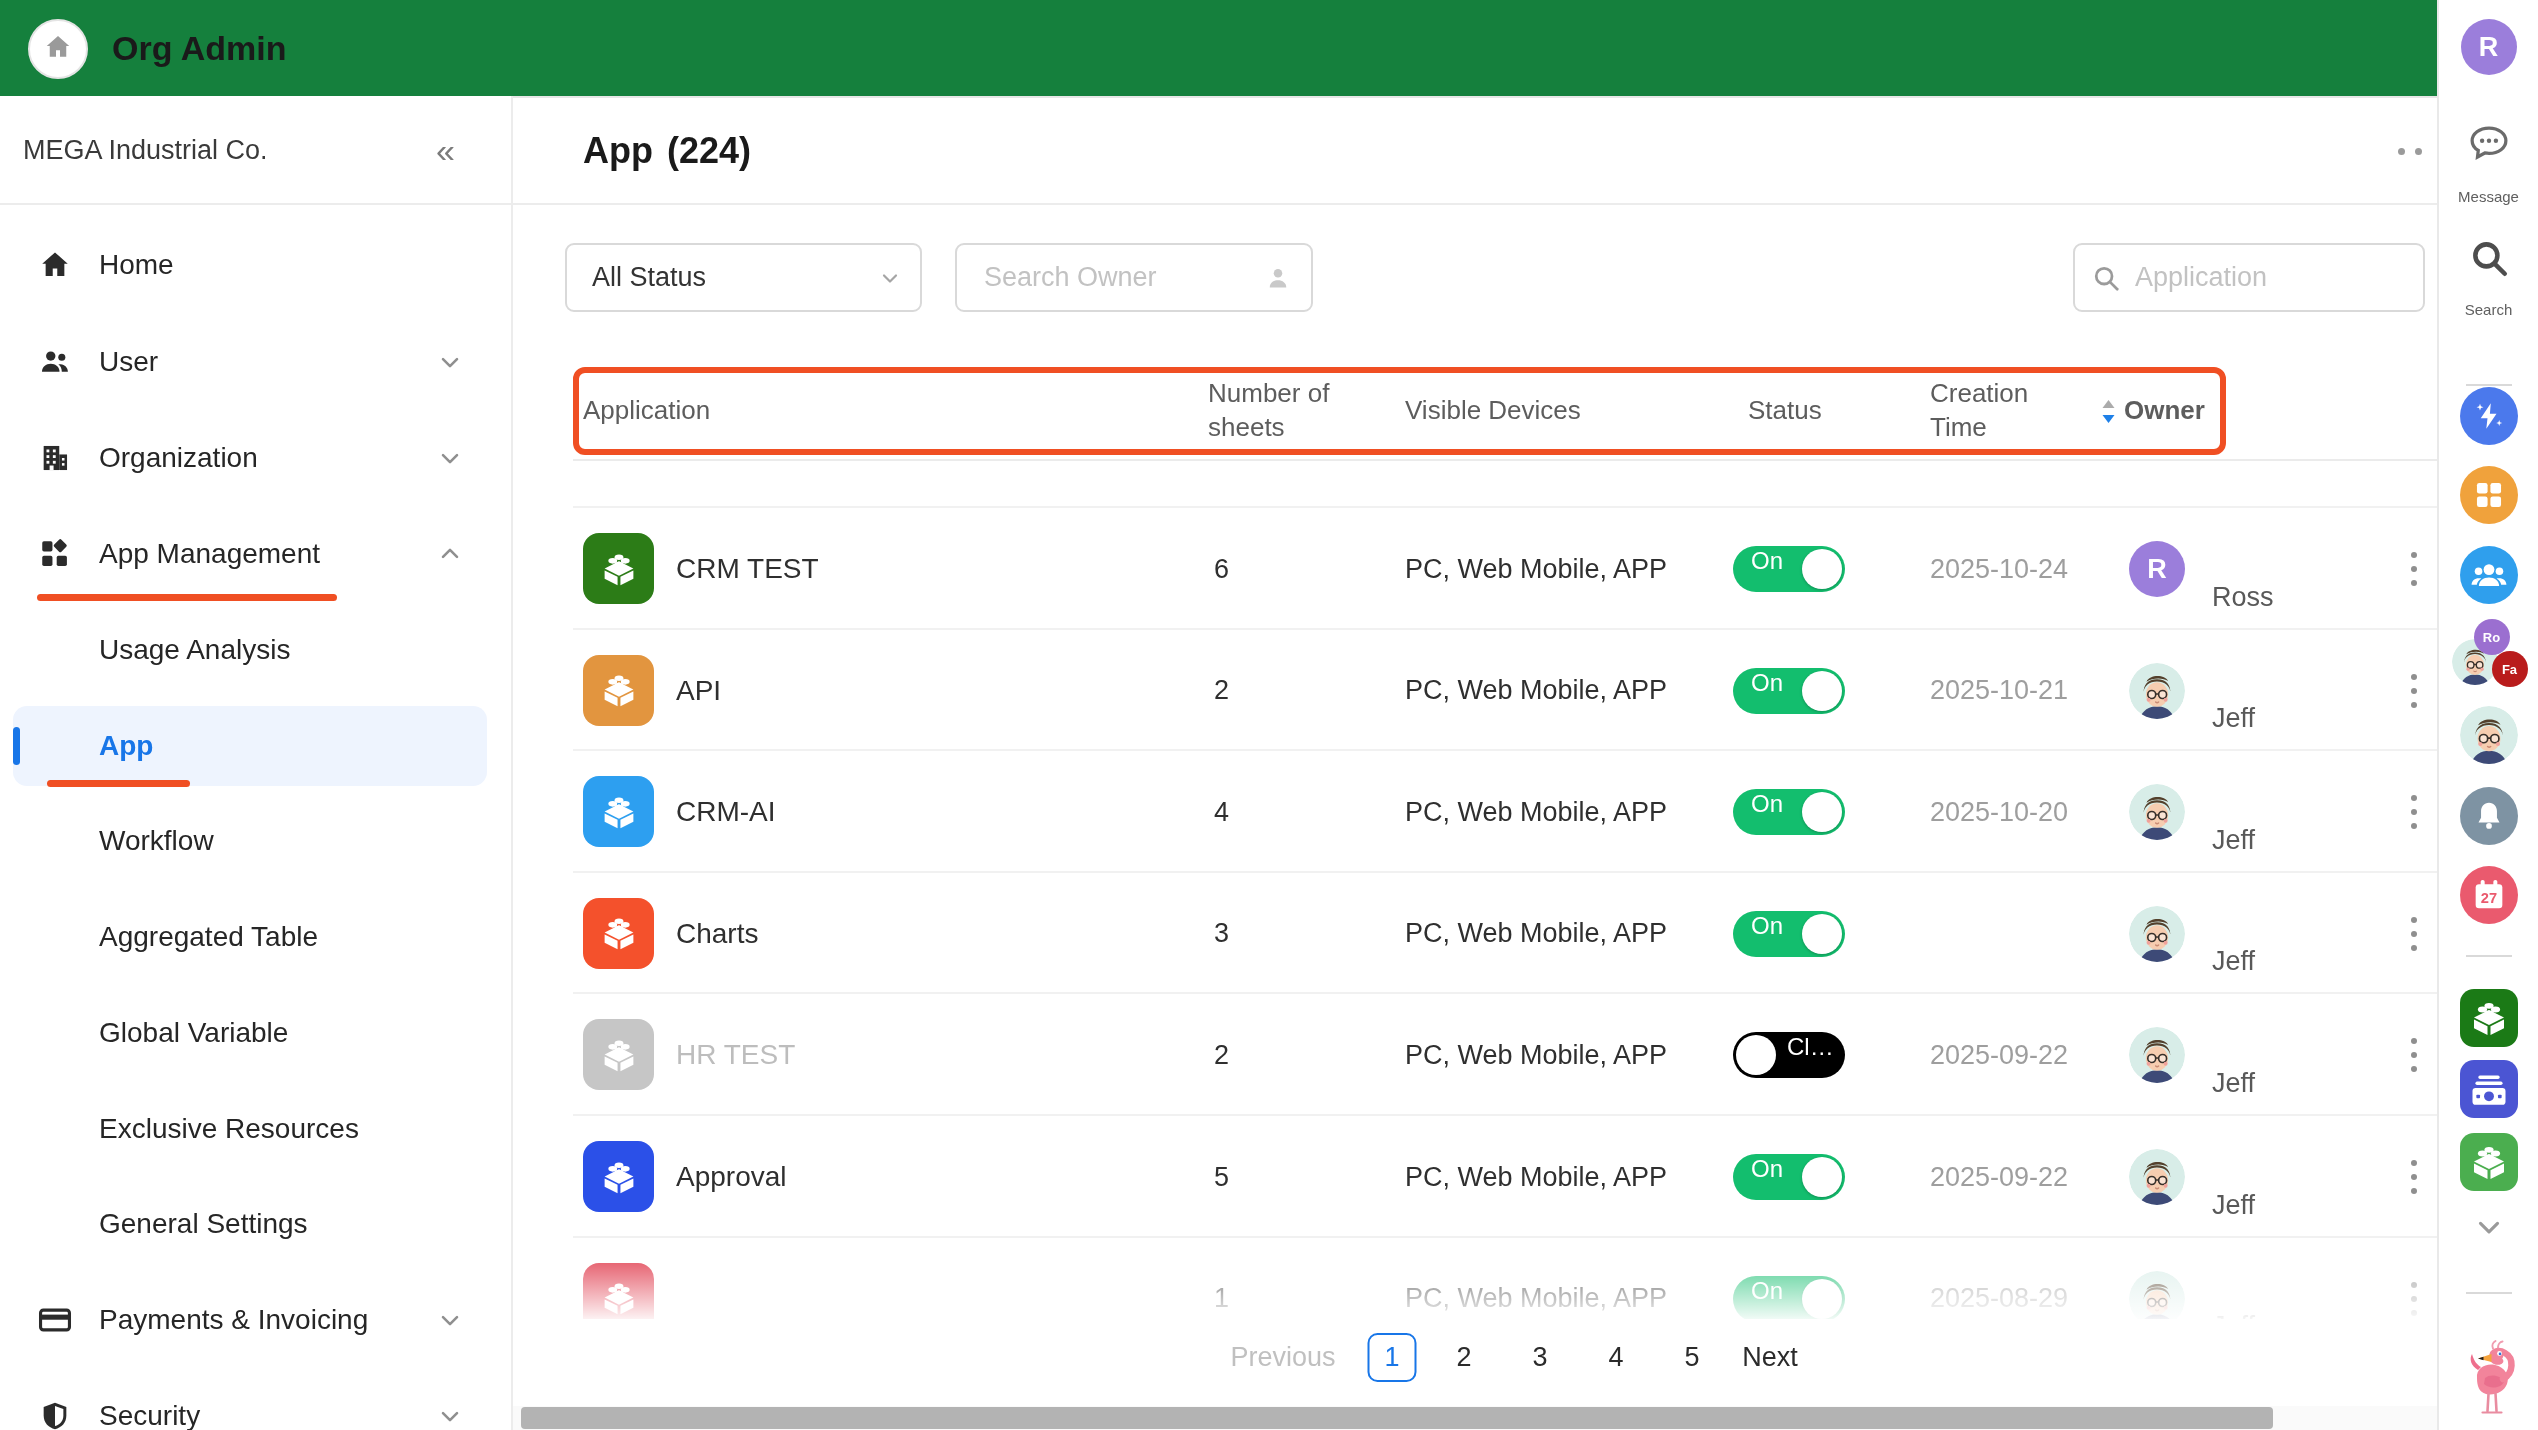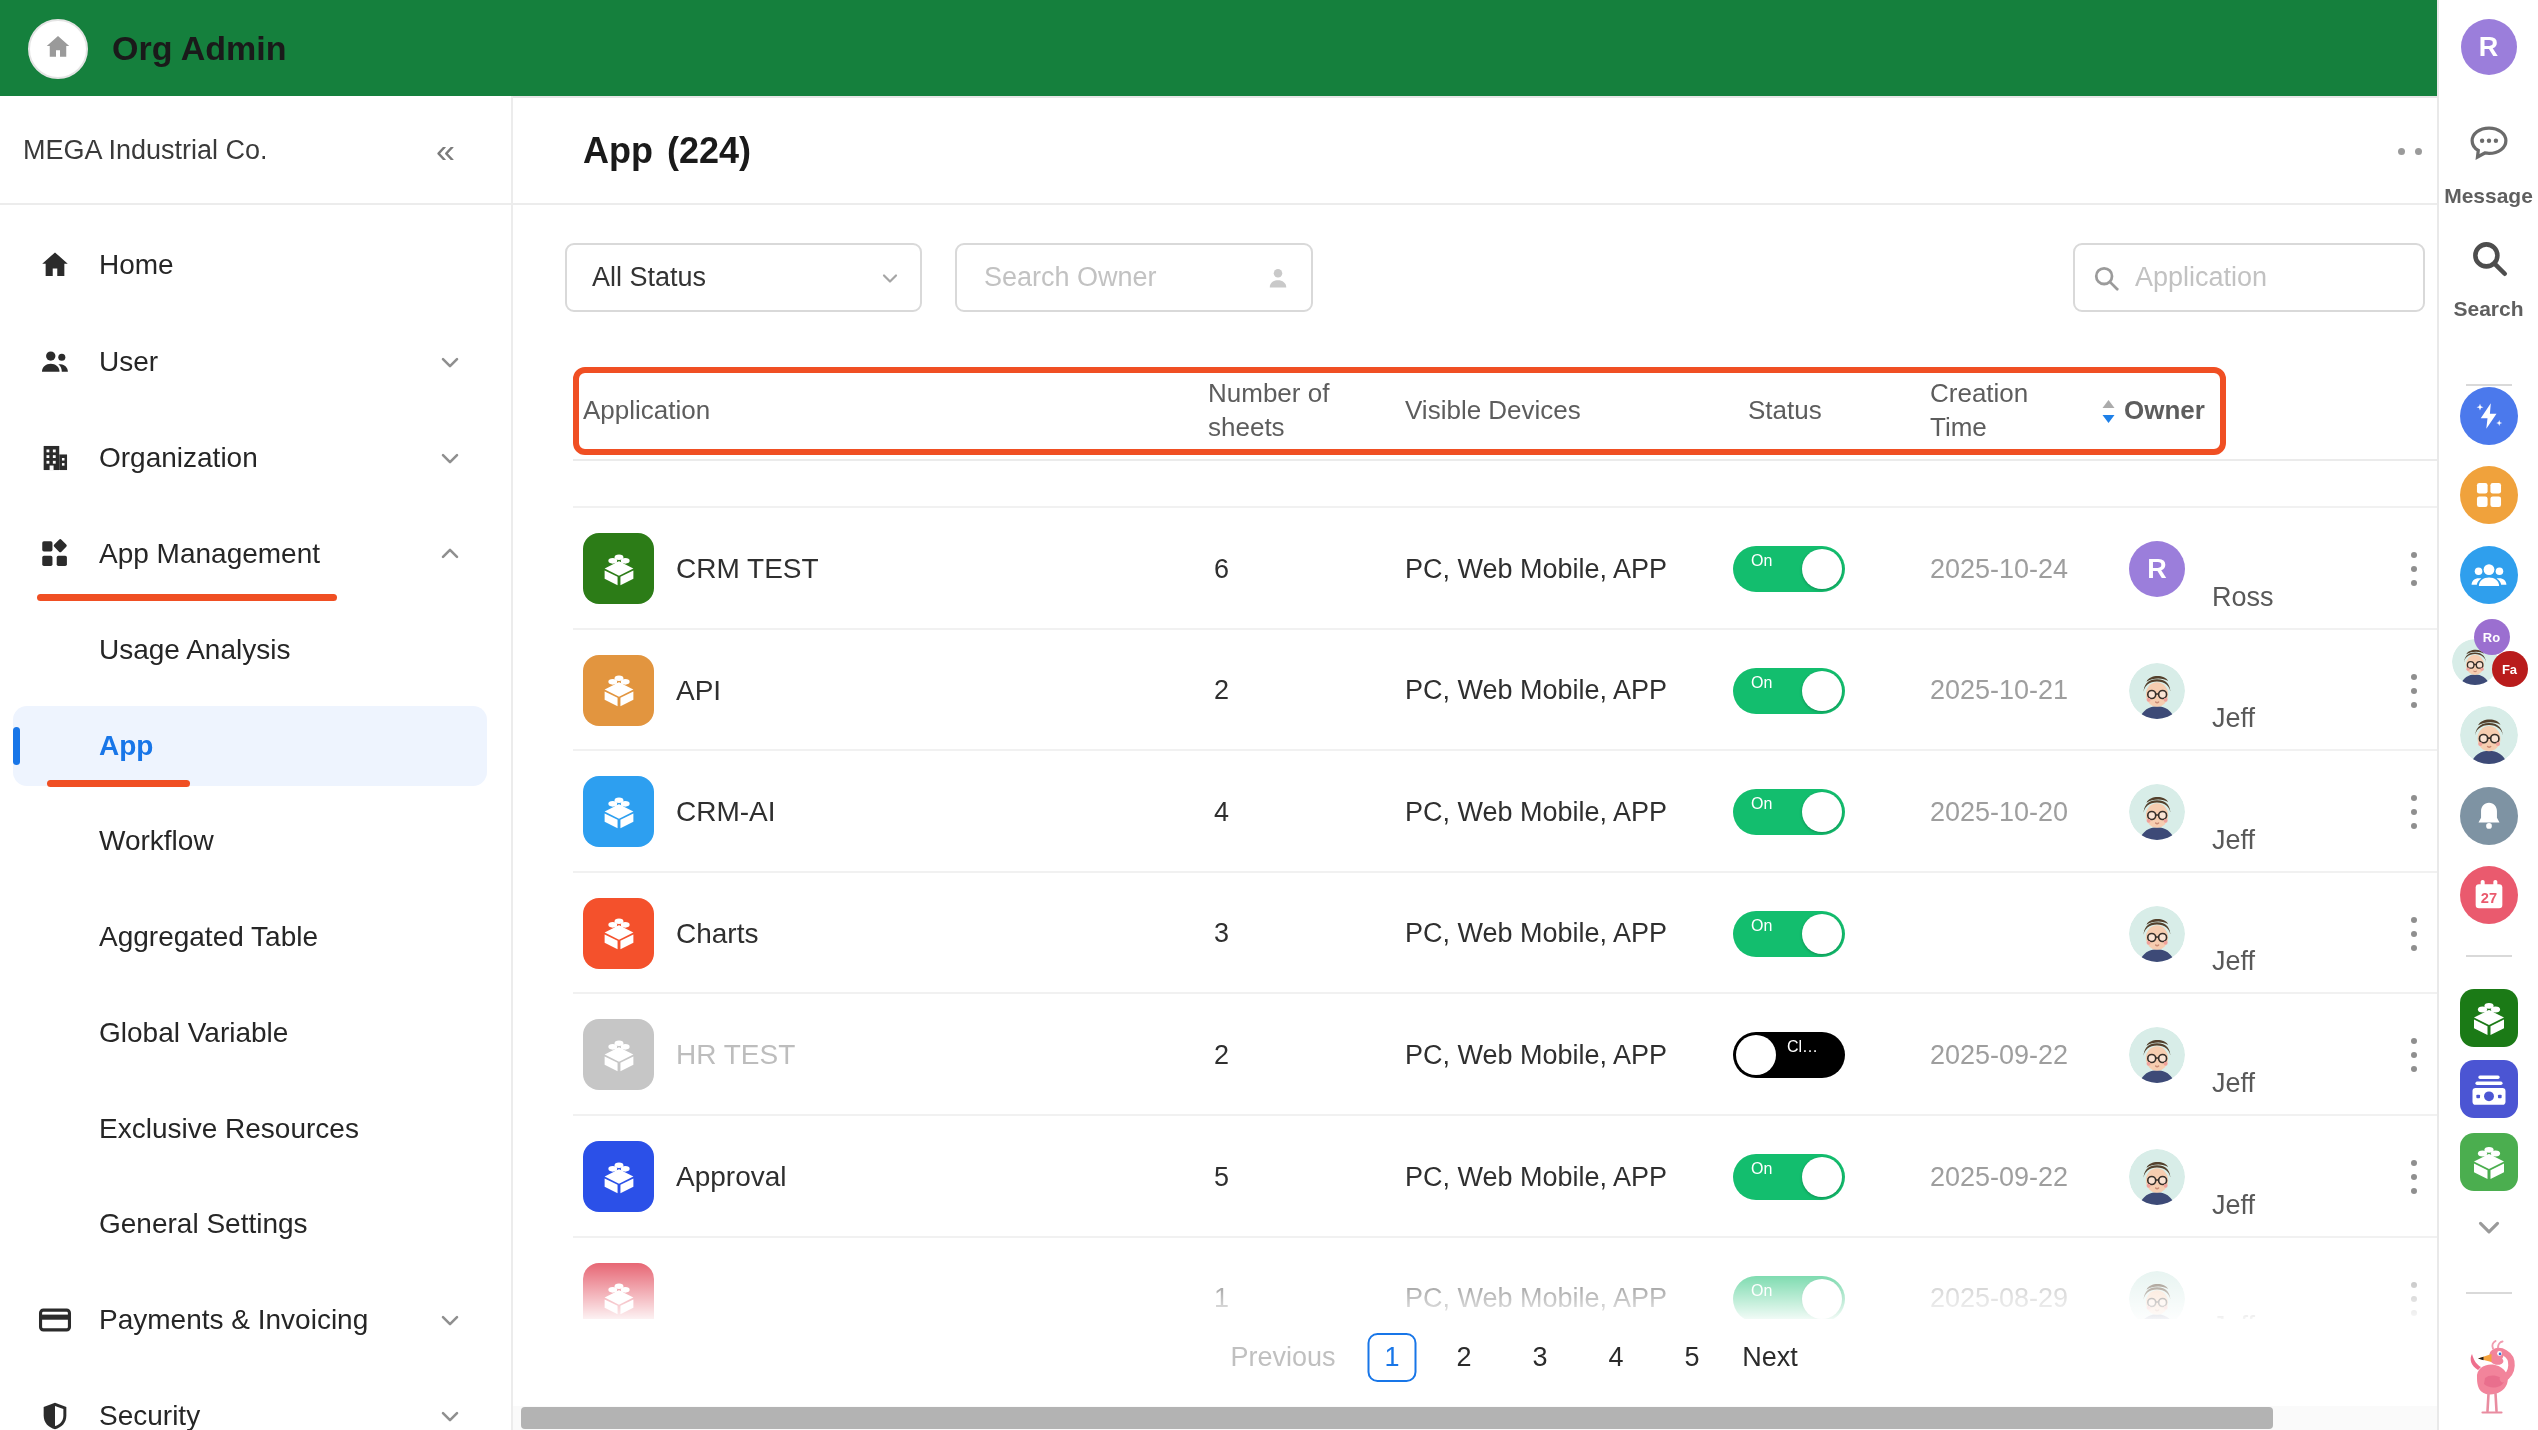--- a/index.html
+++ b/index.html
@@ -65,21 +65,21 @@
   .app-icon{position:absolute;left:10px;top:25px;width:71px;height:71px;border-radius:16px;
             display:flex;align-items:center;justify-content:center;}
   .cell{position:absolute;top:0;height:122px;display:flex;align-items:center;font-size:27px;color:#2f2f2f;white-space:nowrap;}
   .cell.name{left:103px;font-size:28px;}
   .cell.name.muted{color:#bdbdbd;}
   .cell.sheets{left:641px;}
   .cell.devices{left:832px;}
   .cell.date{left:1357px;color:#9e9e9e;}
   .cell.owner-name{left:1639px;color:#595959;margin-top:28px;}
   .toggle{position:absolute;left:1160px;top:38px;width:112px;height:46px;border-radius:23px;cursor:pointer;}
-  .toggle .t-label{position:absolute;top:0;height:30px;display:flex;align-items:center;font-size:16px;color:#fff;}
+  .toggle .t-label{position:absolute;top:0;height:30px;display:flex;align-items:center;font-size:24px;color:#fff;}
   .toggle.on{background:#13BE6E;}
   .toggle.on .t-label{left:18px;}
   .toggle.on .knob{position:absolute;right:3px;top:3px;width:40px;height:40px;border-radius:50%;background:#fff;
                    box-shadow:0 1px 3px rgba(0,0,0,.25);}
   .toggle.off{background:#000000;}
   .toggle.off .knob{position:absolute;left:3px;top:3px;width:40px;height:40px;border-radius:50%;background:#fff;
                     box-shadow:0 1px 3px rgba(0,0,0,.25);}
   .toggle.off .t-label{left:54px;}
   .avatar-wrap{position:absolute;left:1556px;top:33px;width:56px;height:56px;}
   .letter-avatar{width:56px;height:56px;border-radius:50%;display:flex;align-items:center;justify-content:center;
@@ -95,21 +95,21 @@
   .pg.disabled{color:#c0c0c0;cursor:default;}
   .pg.current{width:49px;border:2px solid #1876E8;border-radius:10px;color:#1876E8;box-sizing:border-box;background:#fff;}
 
   
   .scroll-track{position:absolute;left:513px;top:1406px;width:1925px;height:24px;background:#fafafa;}
   .scroll-thumb{position:absolute;left:8px;top:1px;width:1752px;height:22px;border-radius:4px;background:#b3b3b3;cursor:grab;}
 
   
   .rail{position:absolute;left:2437px;top:0;width:101px;height:1430px;background:#fff;border-left:2px solid #e9e9e9;box-sizing:border-box;}
   .rail-item{position:absolute;left:50%;transform:translate(-50%,-50%);display:flex;align-items:center;justify-content:center;}
-  .rail-label{position:absolute;left:50%;transform:translate(-50%,-50%);font-size:21px;color:#5f5f5f;white-space:nowrap;font-weight:bold;}
+  .rail-label{position:absolute;left:50%;transform:translate(-50%,-50%);font-size:15px;color:#5f5f5f;white-space:nowrap;}
   .rail-circle{border-radius:50%;display:flex;align-items:center;justify-content:center;}
   .rail-square{border-radius:14px;display:flex;align-items:center;justify-content:center;}
   .rail-divider{position:absolute;left:50%;transform:translateX(-50%);width:46px;height:2px;background:#d9d9d9;}
   .badge{position:absolute;border-radius:50%;color:#fff;font-size:13px;font-weight:700;
          display:flex;align-items:center;justify-content:center;}
 </style>
 </head>
 <body>
 
 <div class="screen">

